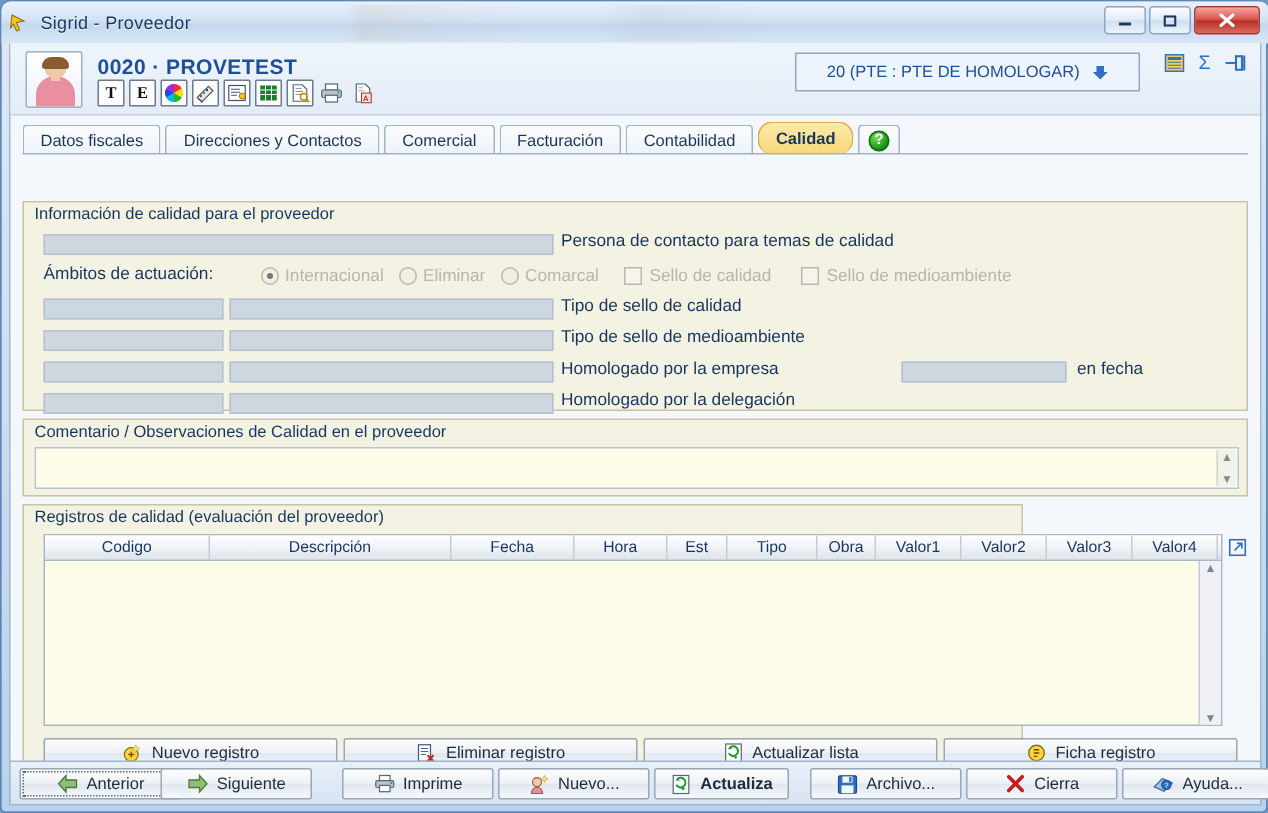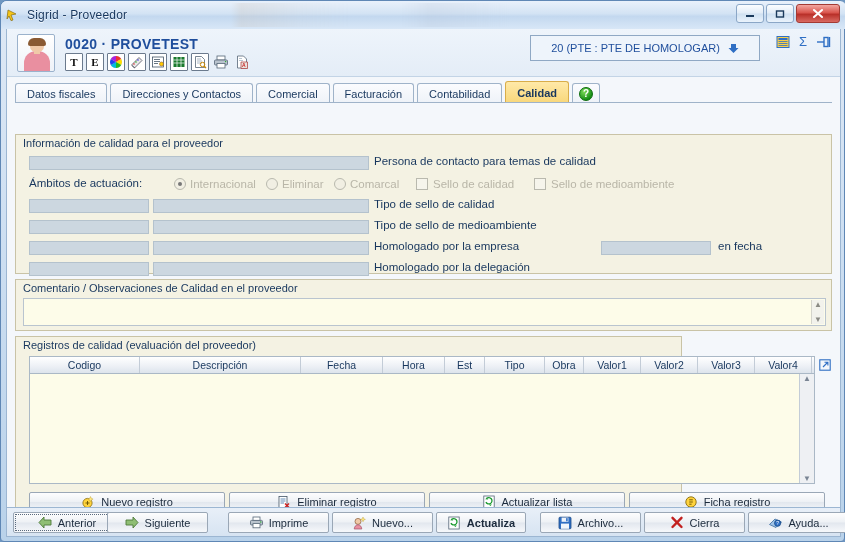--- a/index.html
+++ b/index.html
@@ -117,21 +117,21 @@
   .tab {
     height:20px; padding:0 11px;
     display:flex; align-items:center;
     font-size:11px; color:#17365d;
     background: linear-gradient(180deg,#fbfcfe 0%,#eef2f8 100%);
     border:1px solid #9fb3c9; border-bottom:none;
     border-radius:3px 3px 0 0;
   }
   .tab.active {
     background: linear-gradient(180deg,#ffe9a8 0%,#f8d77a 100%);
-    border-color:#d9ad4a; font-weight:bold; height:22px;
+    border-color:#d9ad4a; font-weight:bold; height:22px;border-radius:10px;
   }
   .tab.help {
     padding:0 6px; background:linear-gradient(180deg,#fbfcfe,#eef2f8);
   }
   .qmark {
     width:14px; height:14px; border-radius:50%;
     background: radial-gradient(circle at 35% 30%, #7ddc5a, #118a11 75%);
     color:#fff; font-size:10px; font-weight:bold;
     display:flex; align-items:center; justify-content:center;
     border:1px solid #0c6b0c;

